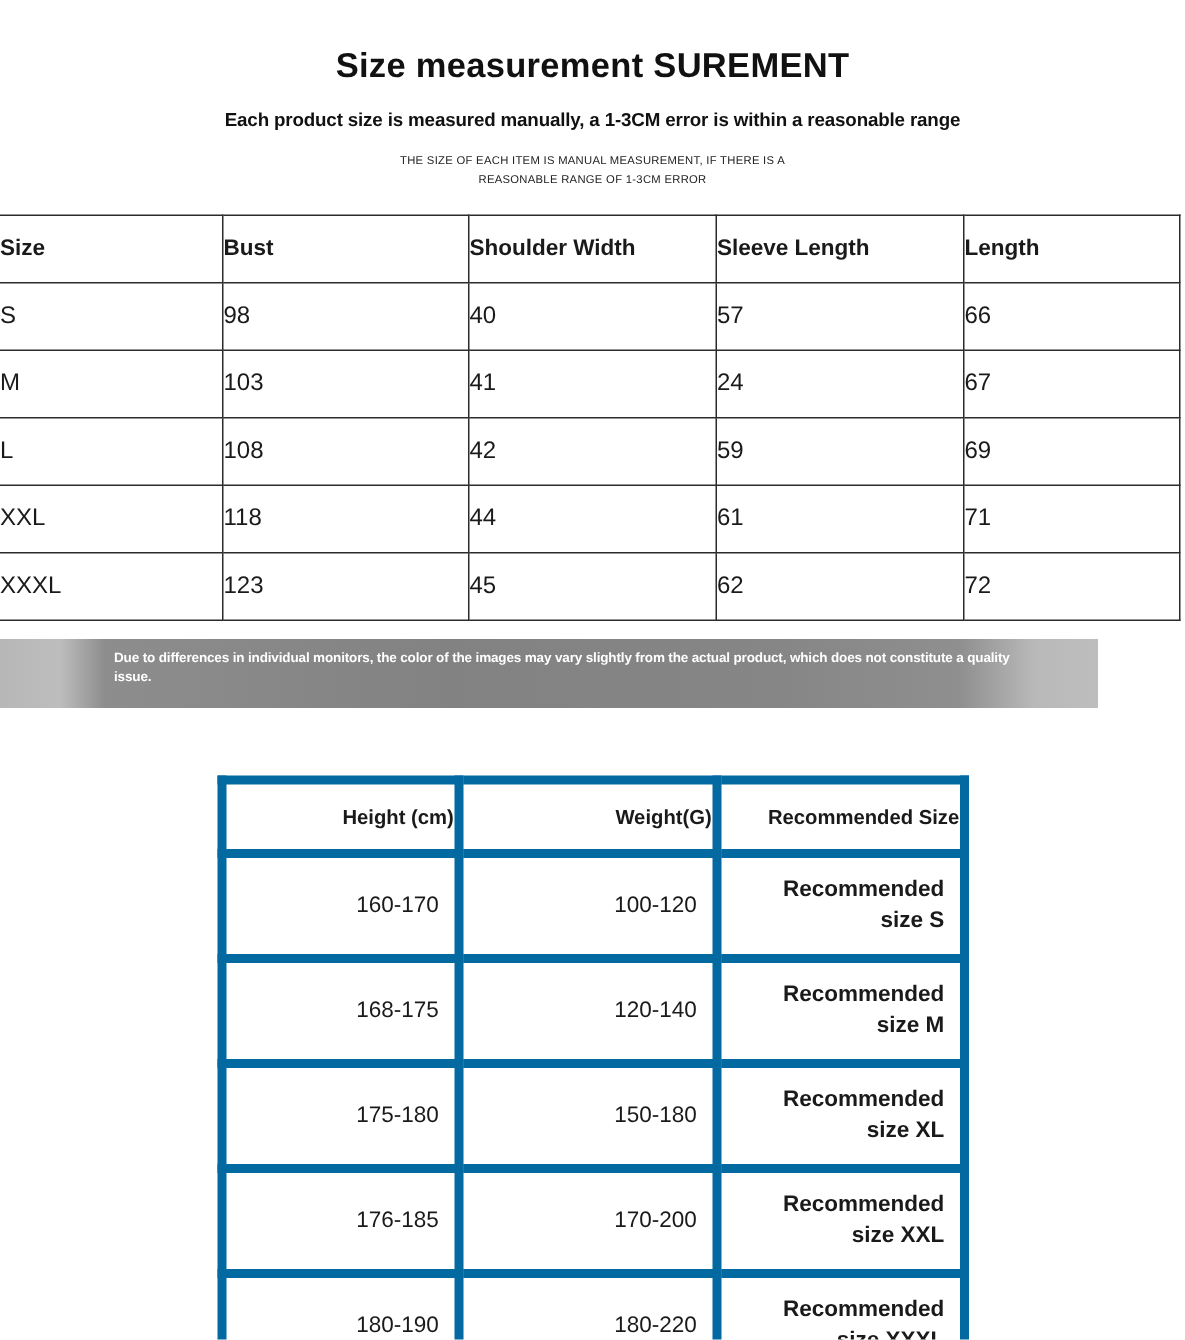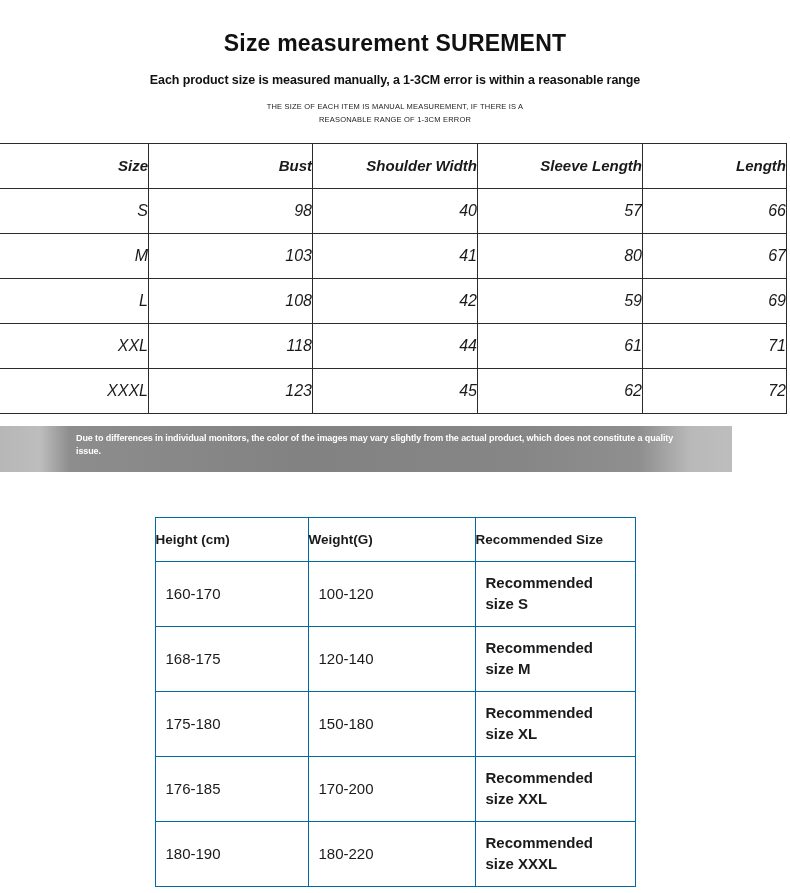--- a/index.html
+++ b/index.html
@@ -55,23 +55,22 @@
   }
   table.size-table {
     border-collapse: collapse;
     width: 782px;
     margin-left: -1px;
     table-layout: fixed;
   }
   table.size-table th,
   table.size-table td {
     border: 1px solid #2b2b2b;
-    text-align: right;
+    text-align: left;
     color: #1a1a1a;
-    font-style: italic;
   }
   table.size-table th {
     font-size: 15px;
     font-weight: bold;
     height: 44px;
     padding: 0;
   }
   table.size-table td {
     font-size: 16px;
     font-weight: normal;
@@ -116,22 +115,22 @@
     display: flex;
     justify-content: center;
   }
   table.rec-table {
     border-collapse: collapse;
     table-layout: fixed;
     width: 477px;
   }
   table.rec-table th,
   table.rec-table td {
-    border: 1px solid #0369a1;
-    text-align: left;
+    border: 6px solid #0369a1;
+    text-align: right;
     color: #1a1a1a;
     margin-left: 20px;
   }
   table.rec-table th {
     font-size: 13.5px;
     font-weight: bold;
     height: 43px;
     padding: 0;
   }
   table.rec-table td {
@@ -182,21 +181,21 @@
           <td>S</td>
           <td>98</td>
           <td>40</td>
           <td>57</td>
           <td>66</td>
         </tr>
         <tr>
           <td>M</td>
           <td>103</td>
           <td>41</td>
-          <td>80</td>
+          <td>24</td>
           <td>67</td>
         </tr>
         <tr>
           <td>L</td>
           <td>108</td>
           <td>42</td>
           <td>59</td>
           <td>69</td>
         </tr>
         <tr>

